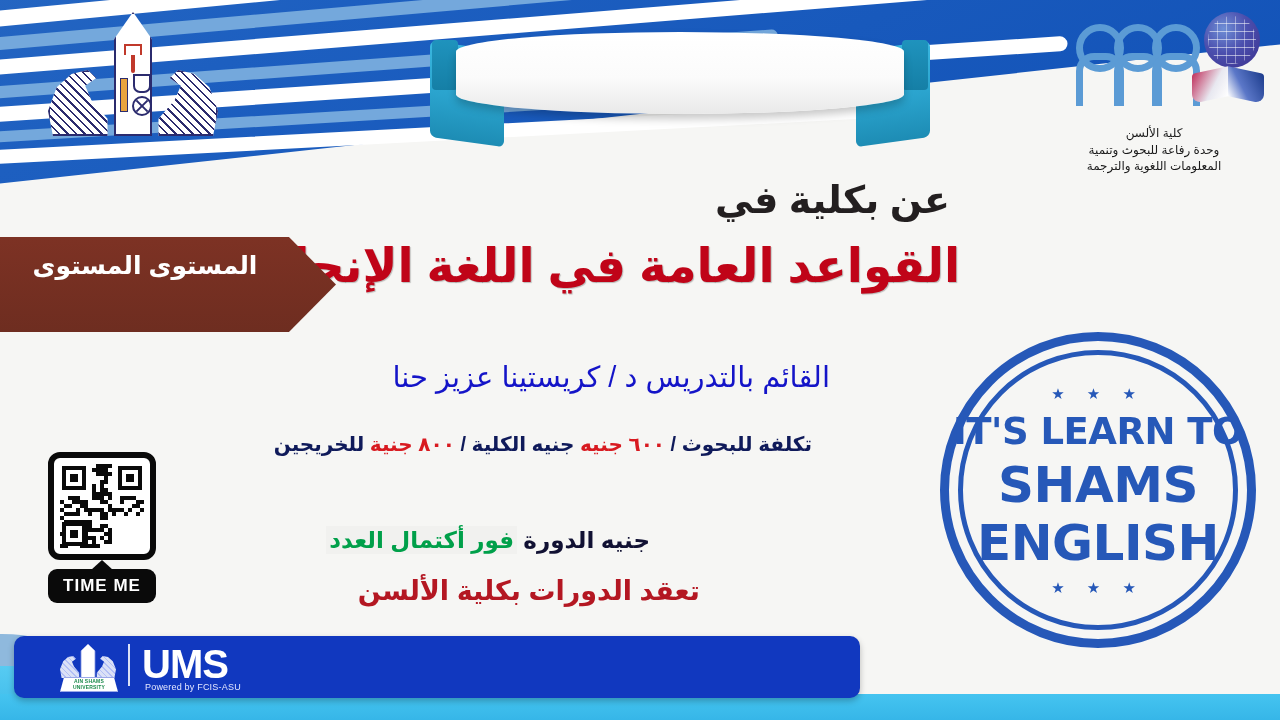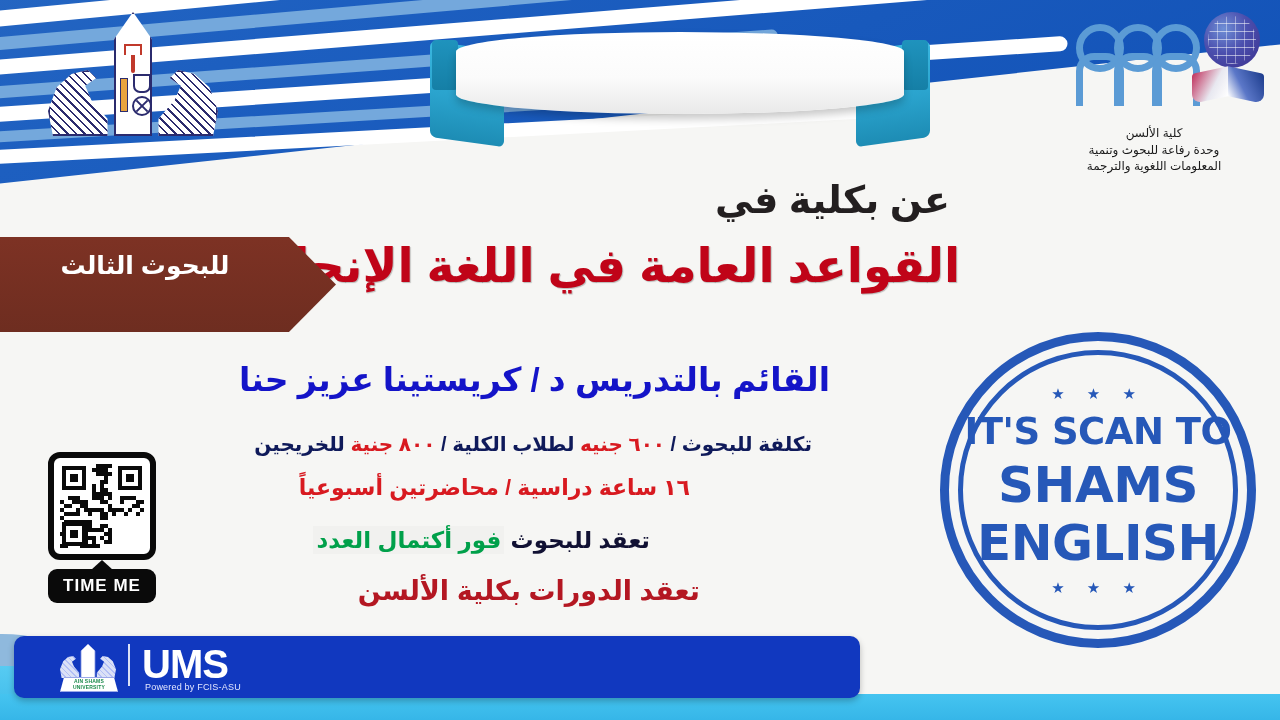--- a/index.html
+++ b/index.html
@@ -374,22 +374,22 @@
     white-space: nowrap;
   }
   .level-l1 { top: 14px; font-size: 25px; }
   .level-l2 { top: 50px; font-size: 25px; }
 
   
   .instructor {
     position: absolute;
     right: 450px;
     top: 360px;
-    font-size: 33px;
-    font-weight: bold;
+    font-size: 29px;
+    font-weight: normal;
     color: #1414c8;
     white-space: nowrap;
   }
 
   
   .line-fee {
     position: absolute;
     right: 468px;
     top: 432px;
     font-size: 20px;
@@ -704,33 +704,32 @@
     <div class="ribbon-tail-r"></div>
     <div class="ribbon-fold-l"></div>
     <div class="ribbon-fold-r"></div>
     <div class="ribbon-body"></div>
   </div>
 
   <div class="subhead">عن بكلية في</div>
   <div class="maintitle">القواعد العامة في اللغة الإنجليزية</div>
 
   <div class="level-badge">
-    <div class="level-l1">للبحوث الثالث</div>
+    <div class="level-l1">المستوى المستوى</div>
   </div>
 
   <div class="instructor">القائم بالتدريس د / كريستينا عزيز حنا</div>
 
   <div class="line-fee">
-    <span>تكلفة للبحوث / </span><span class="hl">٦٠٠ جنيه</span><span> لطلاب الكلية  / </span><span class="hl">٨٠٠ جنية</span><span> للخريجين</span>
+    <span>تكلفة للبحوث / </span><span class="hl">٦٠٠ جنيه</span><span> جنيه الكلية  / </span><span class="hl">٨٠٠ جنية</span><span> للخريجين</span>
   </div>
 
-  <div class="line-hours">١٦   ساعة دراسية / محاضرتين أسبوعياً</div>
 
   <div class="line-hold">
-    <span>تعقد للبحوث </span><span class="green">فور أكتمال العدد</span>
+    <span>جنيه الدورة </span><span class="green">فور أكتمال العدد</span>
   </div>
 
   <div class="line-place">تعقد الدورات بكلية الألسن</div>
 
   <div class="qr-wrap">
     <div class="qr-box">
       <div class="qr-cells" id="qr-cells">
           <i style="background: transparent;"></i>
           <i style="background: transparent;"></i>
           <i style="background: transparent;"></i>
@@ -1175,21 +1174,21 @@
         </div>
       <div class="qr-finder qr-f-tl"></div>
       <div class="qr-finder qr-f-tr"></div>
       <div class="qr-finder qr-f-bl"></div>
     </div>
     <div class="scan-me">TIME ME</div>
   </div>
 
   <div class="stamp">
     <div class="stamp-stars">★ ★ ★</div>
-    <div class="stamp-l1">IT'S SCAN TO</div>
+    <div class="stamp-l1">IT'S LEARN TO</div>
     <div class="stamp-l2">SHAMS</div>
     <div class="stamp-l3">ENGLISH</div>
     <div class="stamp-stars">★ ★ ★</div>
   </div>
 
   <div class="bottom-bar">
     <div class="ums-mini-logo">
       <div class="ums-ob"></div>
       <div class="ums-bird ums-bird-l"></div>
       <div class="ums-bird ums-bird-r"></div>

